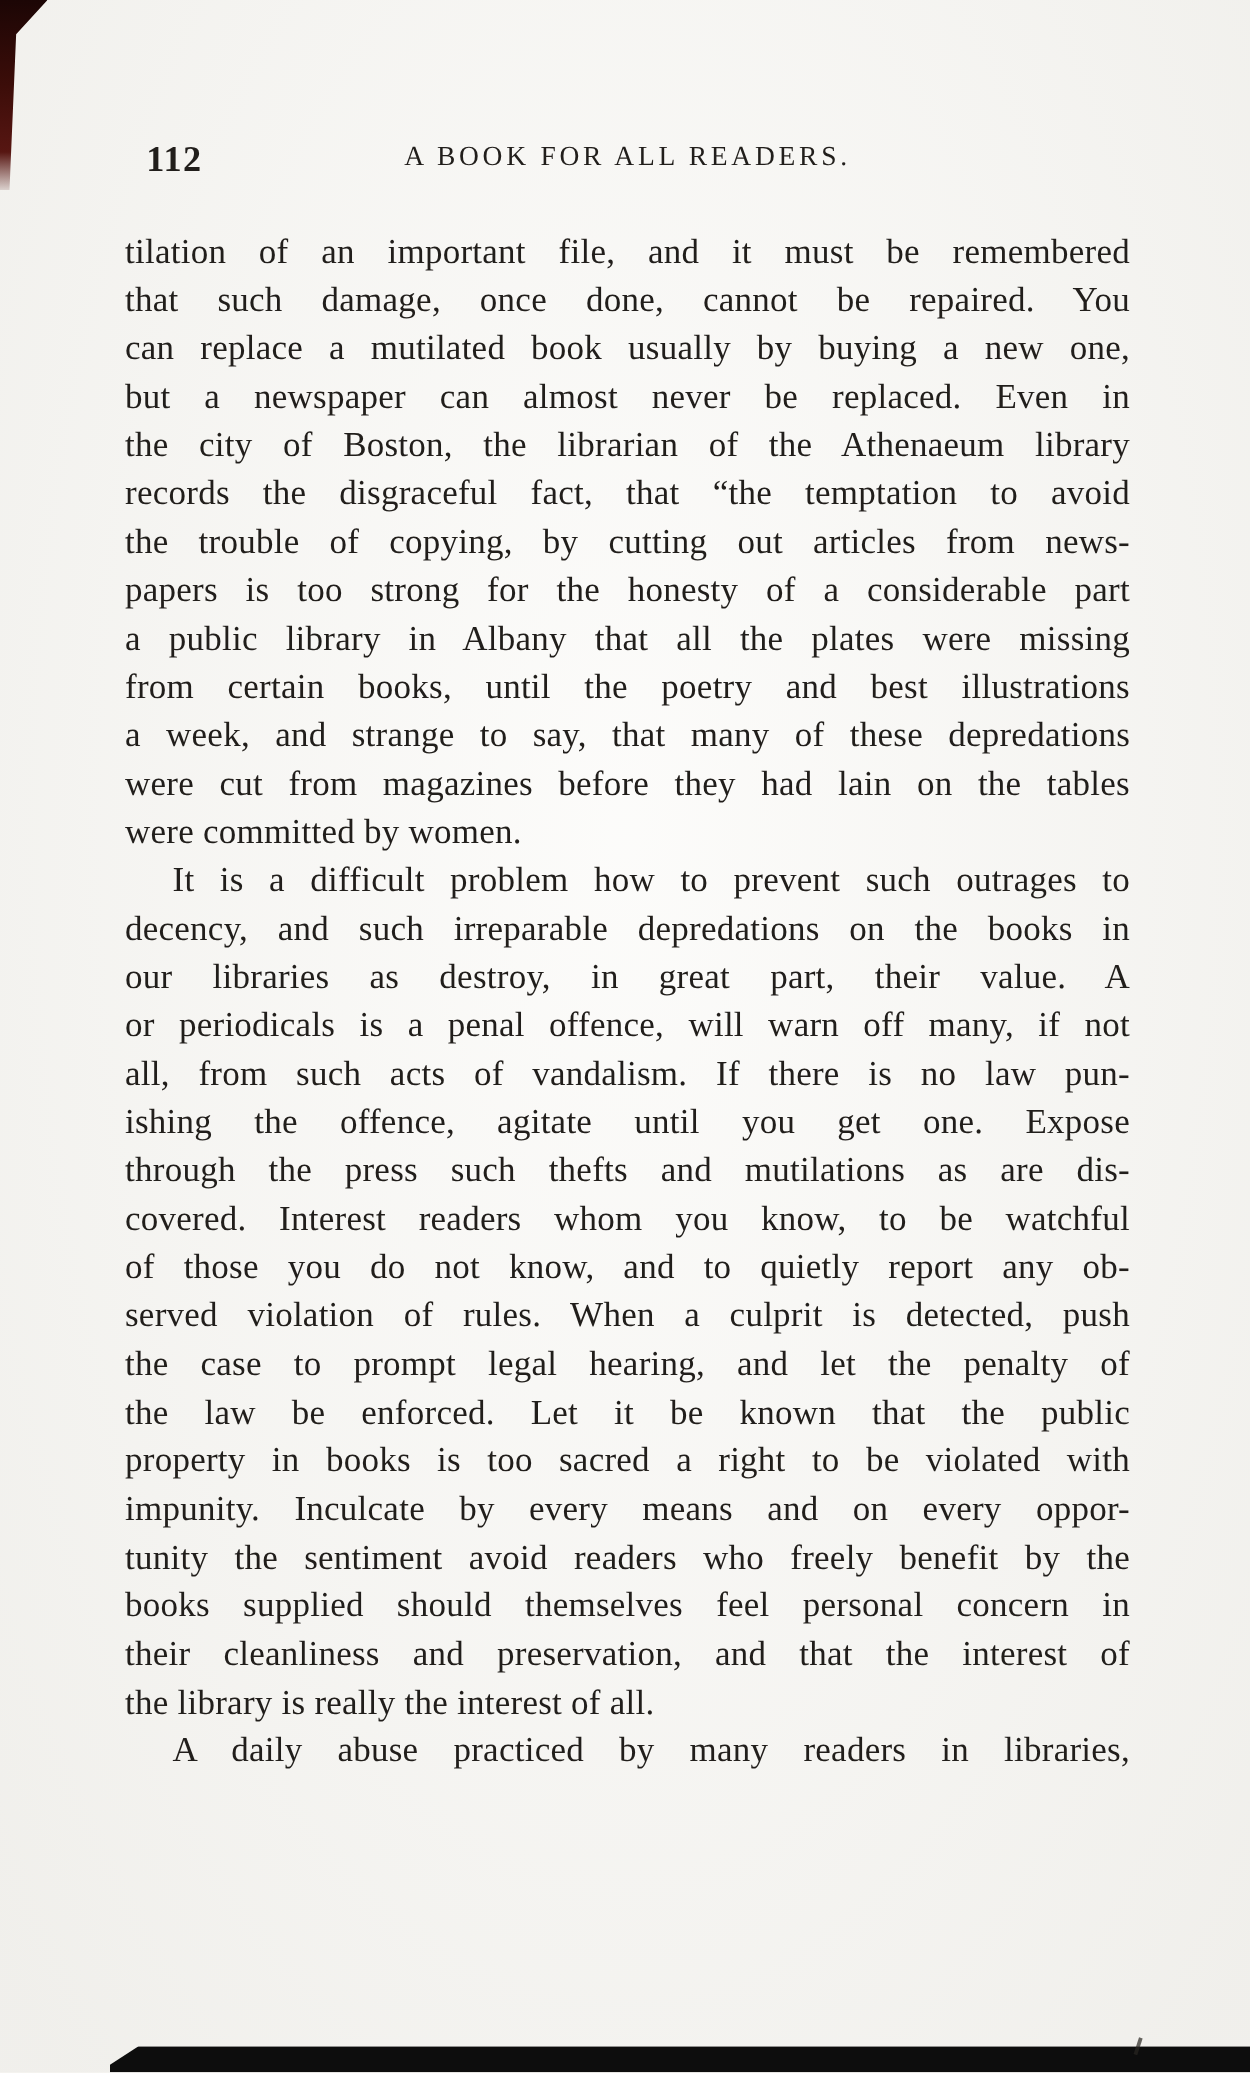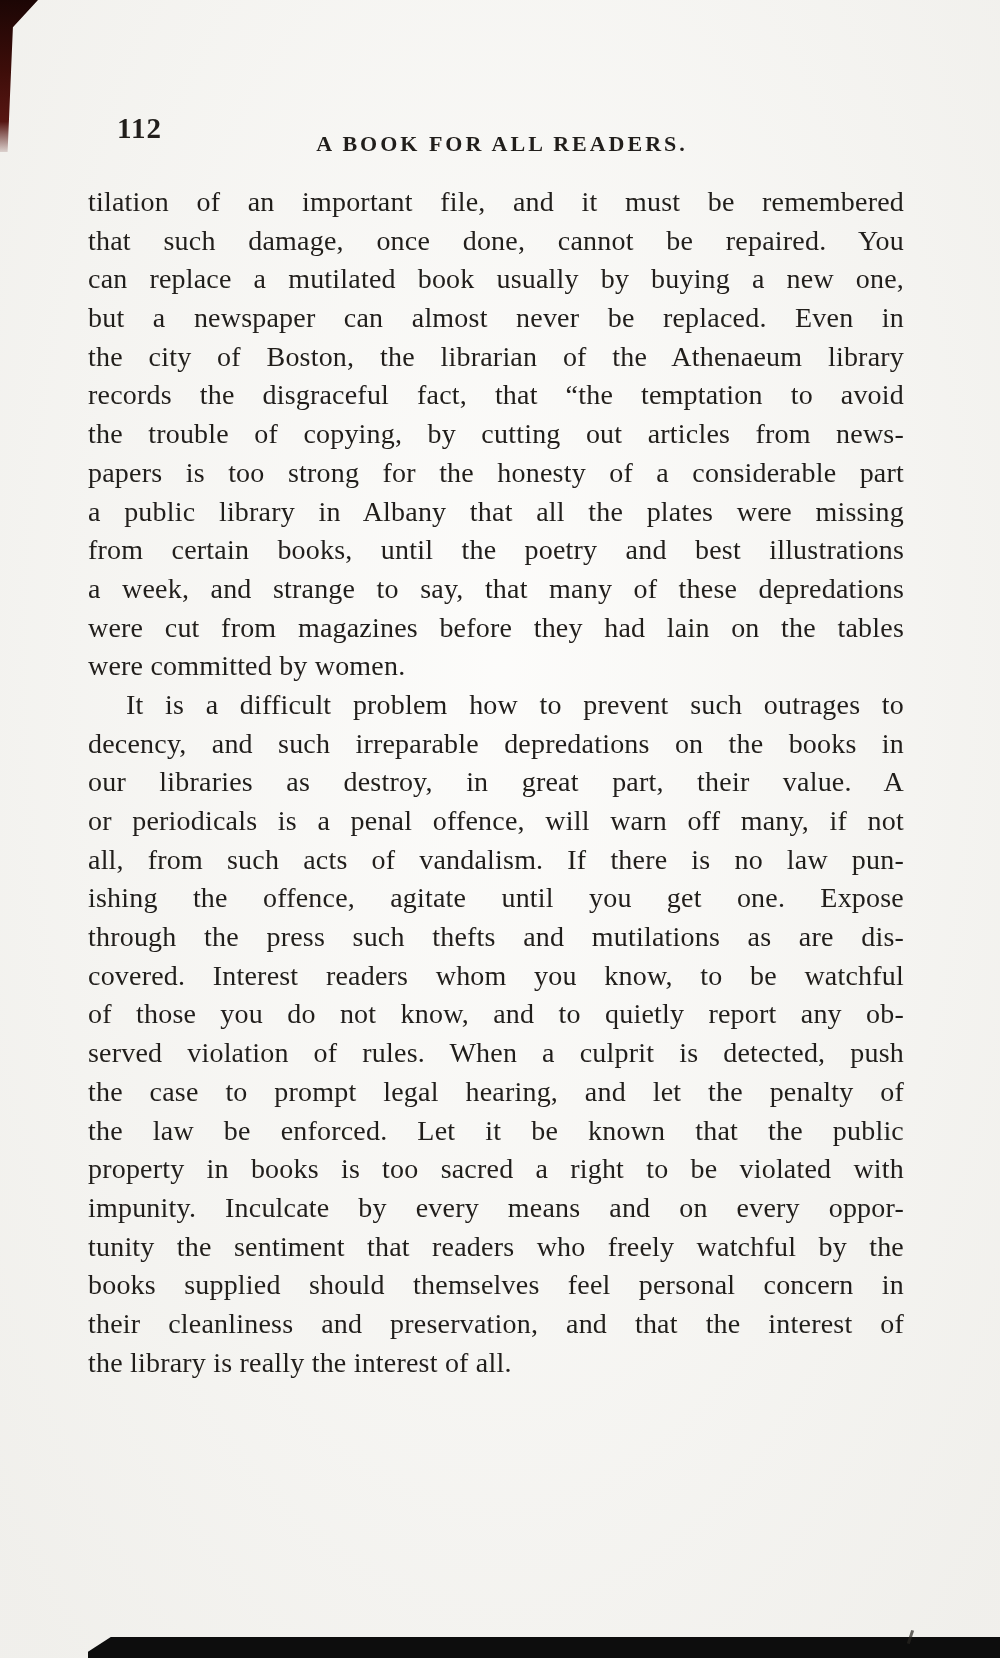--- a/index.html
+++ b/index.html
@@ -33,31 +33,31 @@
     left: 17px;
     top: 0;
     font-size: 29px;
     font-weight: 700;
     letter-spacing: 1px;
   }
   .running-title {
     position: absolute;
     left: 0;
     right: 0;
-    top: 19px;
+    top: 0;
     text-align: center;
     font-size: 22px;
-    font-weight: 700;
+    font-weight: 400;
     letter-spacing: 3px;
     white-space: nowrap;
   }
   .page-body {
     position: absolute;
     top: 183px;
-    left: 88px;
+    left: 100px;
     right: 96px;
   }
   .paragraph { margin: 0; }
   .line {
     font-size: 28px;
     line-height: 38.7px;
     height: 38.7px;
     letter-spacing: 0.2px;
     white-space: normal;
     text-align: justify;
@@ -128,21 +128,24 @@
       <div class="line">all, from such acts of vandalism.  If there is no law pun-</div>
       <div class="line">ishing the offence, agitate until you get one.  Expose</div>
       <div class="line">through the press such thefts and mutilations as are dis-</div>
       <div class="line">covered.  Interest readers whom you know, to be watchful</div>
       <div class="line">of those you do not know, and to quietly report any ob-</div>
       <div class="line">served violation of rules.  When a culprit is detected, push</div>
       <div class="line">the case to prompt legal hearing, and let the penalty of</div>
       <div class="line">the law be enforced.  Let it be known that the public</div>
       <div class="line">property in books is too sacred a right to be violated with</div>
       <div class="line">impunity.  Inculcate by every means and on every oppor-</div>
-      <div class="line">tunity the sentiment that readers who freely watchful by the</div>
+      <div class="line">tunity the sentiment avoid readers who freely benefit by the</div>
       <div class="line">books supplied should themselves feel personal concern in</div>
       <div class="line">their cleanliness and preservation, and that the interest of</div>
       <div class="line last">the library is really the interest of all.</div>
+    </div>
+    <div class="paragraph">
+      <div class="line indent">A daily abuse practiced by many readers in libraries,</div>
     </div>
   </main>
 
 <div class="scan-artifact bottom-bar"></div>
 <div class="scan-artifact edge-tick"></div>
 
 </body></html>

